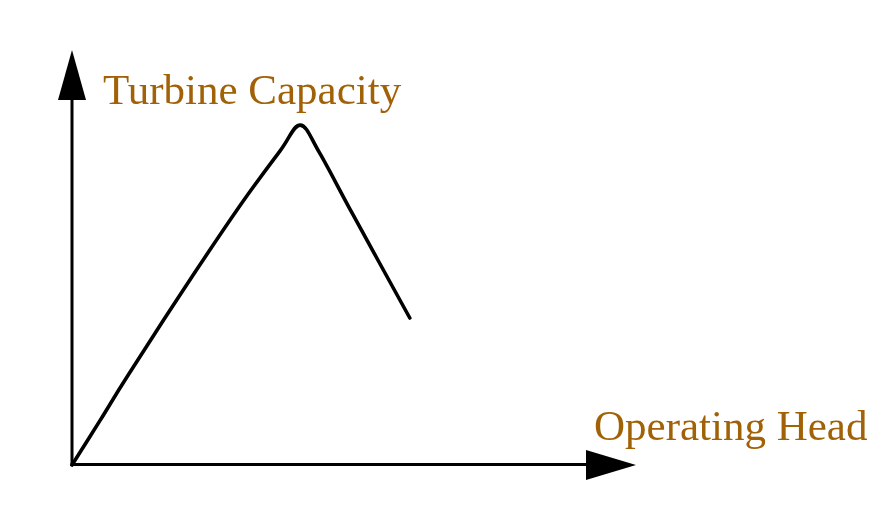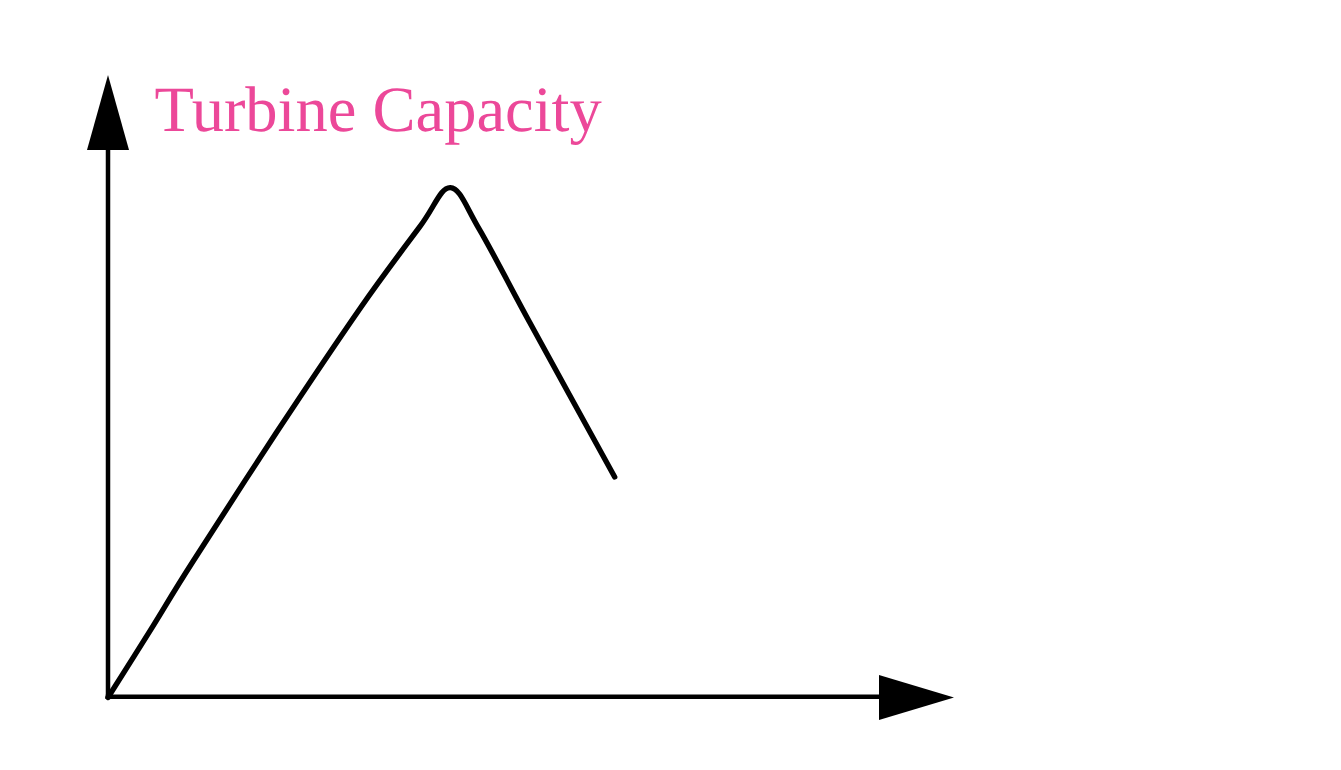--- a/index.html
+++ b/index.html
@@ -18,24 +18,25 @@
   .plot-svg {
     position: absolute;
     left: 0;
     top: 0;
     width: 894px;
     height: 513px;
     display: block;
   }
   .axis-label {
     position: absolute;
-    color: #ec4899;
+    color: #a16207;
     font-size: 43px;
     line-height: 1;
     white-space: nowrap;
+    margin-top: 16px;
   }
   .y-axis-label {
     left: 103px;
     top: 52px;
   }
   .x-axis-label {
     left: 594px;
     top: 388px;
   }
 </style>
@@ -50,14 +51,15 @@
     <polygon points="72,50 58,100 86,100" fill="#000000"></polygon>
 
     <line x1="70.5" y1="464.5" x2="590" y2="464.5" stroke="#000000" stroke-width="3"></line>
     <polygon points="636,465 586,450 586,480" fill="#000000"></polygon>
 
     <path d="M72.0,465.0C76.7,457.6 90.7,435.4 100.1,420.4C109.5,405.4 114.1,397.0 128.2,375.0C142.3,352.9 165.7,316.6 184.4,288.2C203.1,259.9 224.7,227.7 240.6,204.8C256.5,182.0 270.0,164.4 279.9,151.1C289.9,137.8 293.6,124.9 300.2,125.1C306.7,125.3 310.5,137.4 319.3,152.4C328.1,167.3 337.9,187.1 353.0,214.7C368.1,242.3 400.3,300.8 409.8,318.0" fill="none" stroke="#000000" stroke-width="3.6" stroke-linecap="round" stroke-linejoin="round"></path>
   </svg>
 
   <div class="axis-label y-axis-label">Turbine Capacity</div>
 
+  <div class="axis-label x-axis-label">Operating Head</div>
 
 </div>
 
 </body></html>

